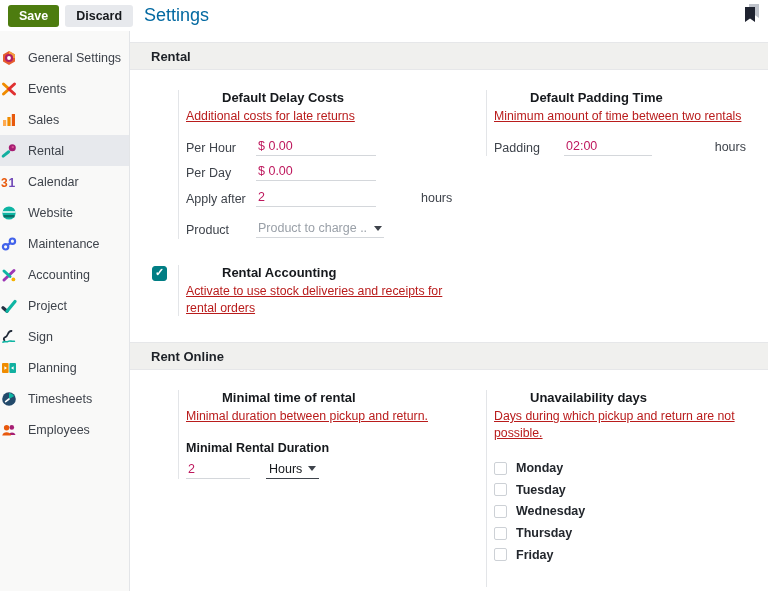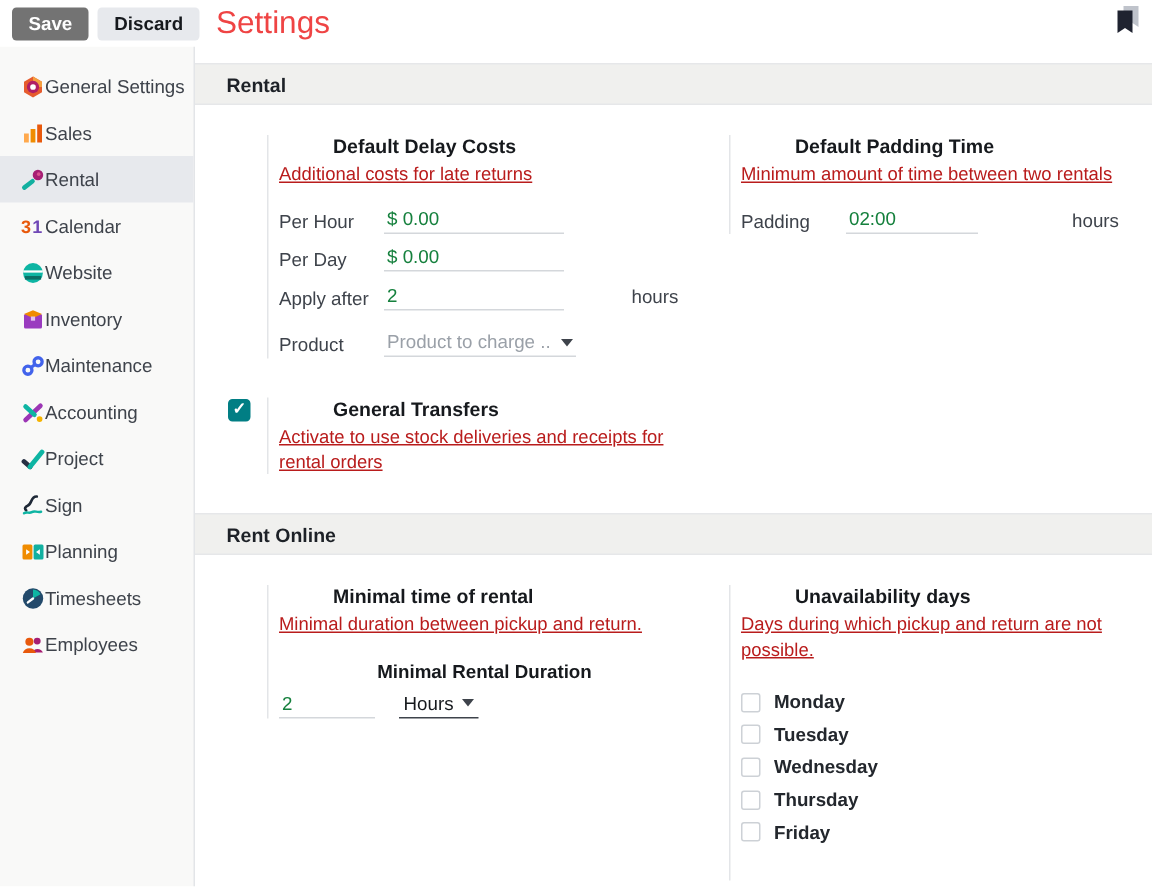--- a/index.html
+++ b/index.html
@@ -5,35 +5,35 @@
   * { box-sizing: border-box; }
   html,body { margin:0; padding:0; }
   body {
     width:768px; height:591px; overflow:hidden;
     font-family:"Liberation Sans", sans-serif;
     font-size:13px; color:#16191d; background:#fff;
   }
   
   .topbar { height:31px; display:flex; align-items:center; padding:0 8px; position:relative; background:#fff; }
   .btn { font-family:inherit; font-size:12.5px; padding:4px 11px; border:none; border-radius:3px; cursor:pointer; }
-  .btn-save { background:#737373; color:#fff; font-weight:600; }
+  .btn-save { background:#4d7c0f; color:#fff; font-weight:600; }
   .btn-discard { background:#e7e9ed; color:#16191d; margin-left:6px; font-weight:600; }
-  .page-title { margin-left:11px; font-size:21px; color:#ef4444; }
+  .page-title { margin-left:11px; font-size:18px; color:#0369a1; }
   .searchbox { position:absolute; left:268px; top:4px; width:249px; height:23px;
     border:1px solid #cdd1d6; border-radius:4px; background:#fff;
     display:flex; align-items:center; padding:0 7px; gap:5px; }
   .searchbox input { border:none; outline:none; flex:1; font-family:inherit; font-size:12.5px; color:#16191d; background:transparent; padding:0; }
   .searchbox input::placeholder { color:#9aa0a8; }
   .cursorbar { width:1px; height:13px; background:#2b2f36; flex:0 0 1px; }
   .bookmark-btn { position:absolute; right:8px; top:4px; cursor:pointer; background:none; border:none; padding:0; }
 
   
   .layout { display:flex; height:560px; }
   .sidebar { width:130px; flex:0 0 130px; background:#f9f9f8; border-right:1px solid #e3e5e8; padding-top:11px; }
-  .side-item { height:31px; display:flex; align-items:center; padding-left:13px; 
+  .side-item { height:31px; display:flex; align-items:center; gap:11px;
     font-size:12.5px; color:#3e434b; cursor:pointer; }
   .side-item.selected { background:#e7e9ed; }
   .icon16 { width:17px; height:17px; flex:0 0 17px; display:flex; align-items:center; justify-content:center; }
   .icon16 svg { width:16px; height:16px; }
 
   .content { flex:1; padding-top:11px; overflow:hidden; }
   .band { height:28px; background:#f0f0ee; border-top:1px solid #e6e7e9; border-bottom:1px solid #e6e7e9;
     display:flex; align-items:center; padding-left:21px; font-weight:700; font-size:13px; color:#1d2127; }
   .section-body { padding:20px 0 0 22px; }
   .sec1-body { height:272px; }
@@ -43,38 +43,38 @@
 
   .box { display:flex; margin-bottom:18px; }
   .box-left { width:26px; flex:0 0 26px; padding-top:1px; }
   .box-right { flex:1; border-left:1px solid #e3e5e8; padding-left:7px; }
   .box-title { font-weight:700; font-size:13px; color:#16191d;padding-left:36px; }
   .box-sub { color:#b91c1c; font-size:12.3px; margin-top:3px; line-height:1.35;text-decoration:underline; }
 
   .field-row { display:flex; align-items:flex-start; margin-top:8px; }
   .field-row.first { margin-top:14px; }
   .field-label { width:70px; flex:0 0 70px; font-size:12.5px; color:#3e434b; line-height:1.35; padding-top:1px; }
-  .inline-input { border:none; border-bottom:1px solid #d4d7db; font-family:inherit; font-size:12.5px; color:#15803d;
+  .inline-input { border:none; border-bottom:1px solid #d4d7db; font-family:inherit; font-size:12.5px; color:#be185d;
     width:120px; padding:0 2px 2px 2px; background:transparent; outline:none; }
   .unit { font-size:12.5px; color:#3e434b; padding-top:1px; }
   .unit-after { margin-left:45px; }
   .unit-right { margin-left:auto; margin-right:18px; }
   .fake-select { display:inline-flex; align-items:center; width:128px; border-bottom:1px solid #d4d7db;
     font-size:12.5px; color:#9aa0a8; padding:0 2px 2px 2px; cursor:pointer; }
   .fake-select .label-text { flex:1; white-space:nowrap; overflow:hidden; }
   .caret { width:0; height:0; border-left:4px solid transparent; border-right:4px solid transparent;
     border-top:5px solid #3e434b; margin-left:6px; flex:0 0 auto; }
 
   .checkbox { width:15px; height:15px; border-radius:3px; border:1px solid #cdd1d6; background:#fff;
     position:relative; cursor:pointer; display:inline-block; }
   .checkbox.checked { background:#017E84; border-color:#017E84; }
   .checkbox.checked::after { content:"✓"; position:absolute; left:2px; top:-1px; color:#fff; font-size:11px; font-weight:700; }
   .checkbox.small { width:13px; height:13px; border-radius:2px; }
 
-  .duration-label { font-weight:700; font-size:12.5px; color:#16191d; margin-top:16px;text-align:center; }
+  .duration-label { font-weight:700; font-size:12.5px; color:#16191d; margin-top:16px; }
   .duration-row { display:flex; align-items:flex-end; margin-top:7px; }
   .duration-input { width:64px; }
   .unit-select { display:inline-flex; align-items:center; margin-left:16px; border-bottom:1px solid #3e434b;
     font-size:12.5px; color:#16191d; padding:0 3px 2px 3px; cursor:pointer; }
 
   .days { margin-top:16px; }
   .day-row { display:flex; align-items:center; height:21.7px; }
   .day-label { margin-left:9px; font-size:12.5px; font-weight:600; color:#23272d; }
 </style>
 </head>
@@ -101,20 +101,29 @@
             <polygon points="8,1 14,4.5 14,11.5 8,15 2,11.5 2,4.5" fill="#e65c2e"></polygon>
             <path d="M8 1 L14 4.5 L14 8 L8 8 Z" fill="#f59f3f"></path>
             <circle cx="8" cy="8" r="4.1" fill="#b01e66"></circle>
             <circle cx="8" cy="8" r="1.9" fill="#fff"></circle>
           </svg>
         </span>
       <span>General Settings</span>
     </div>
     <div class="side-item">
       <span class="icon16">
+          <svg viewBox="0 0 16 16" fill="none">
+            <path d="M2.5 3 L8 8 L2.5 13" stroke="#f08c00" stroke-width="3" stroke-linecap="round"></path>
+            <path d="M13.5 3 L8 8 L13.5 13" stroke="#e03131" stroke-width="3" stroke-linecap="round"></path>
+          </svg>
+        </span>
+      <span>Events</span>
+    </div>
+    <div class="side-item">
+      <span class="icon16">
           <svg viewBox="0 0 16 16">
             <rect x="2" y="8" width="3.2" height="6" fill="#ffa94d"></rect>
             <rect x="6.4" y="5" width="3.2" height="9" fill="#f08c00"></rect>
             <rect x="10.8" y="2" width="3.2" height="12" fill="#e8590c"></rect>
           </svg>
         </span>
       <span>Sales</span>
     </div>
     <div class="side-item selected">
       <span class="icon16">
@@ -137,30 +146,20 @@
     </div>
     <div class="side-item">
       <span class="icon16">
           <svg viewBox="0 0 16 16">
             <circle cx="8" cy="8" r="6.6" fill="#0eb5a3"></circle>
             <path d="M1.5 7 h13" stroke="#fff" stroke-width="1.5"></path>
             <path d="M2.6 11.2 h10.8" stroke="#0a6e66" stroke-width="2.4"></path>
           </svg>
         </span>
       <span>Website</span>
-    </div>
-    <div class="side-item">
-      <span class="icon16">
-          <svg viewBox="0 0 16 16">
-            <rect x="2" y="4.4" width="12" height="9.6" rx="1" fill="#9a3bbf"></rect>
-            <path d="M2 4.4 L8 1.8 L14 4.4 L8 7 Z" fill="#f08c00"></path>
-            <rect x="6.6" y="6" width="2.8" height="2.8" fill="#e3c2f0"></rect>
-          </svg>
-        </span>
-      <span>Inventory</span>
     </div>
     <div class="side-item">
       <span class="icon16">
           <svg viewBox="0 0 16 16" fill="none">
             <circle cx="4.6" cy="10.8" r="2.7" stroke="#4263eb" stroke-width="2.2"></circle>
             <circle cx="11.4" cy="5.2" r="2.7" stroke="#4263eb" stroke-width="2.2"></circle>
             <path d="M6.6 9 L9.4 7" stroke="#4263eb" stroke-width="2.2"></path>
           </svg>
         </span>
       <span>Maintenance</span>
@@ -262,21 +261,21 @@
                 </span>
               </div>
             </div>
           </div>
 
           <div class="box" style="margin-top:26px;">
             <div class="box-left">
               <span class="checkbox checked"></span>
             </div>
             <div class="box-right">
-              <div class="box-title">General Transfers</div>
+              <div class="box-title">Rental Accounting</div>
               <div class="box-sub">Activate to use stock deliveries and receipts for rental orders</div>
             </div>
           </div>
         </div>
         <div class="col-right">
 
           <div class="box">
             <div class="box-left"></div>
             <div class="box-right">
               <div class="box-title">Default Padding Time</div>

